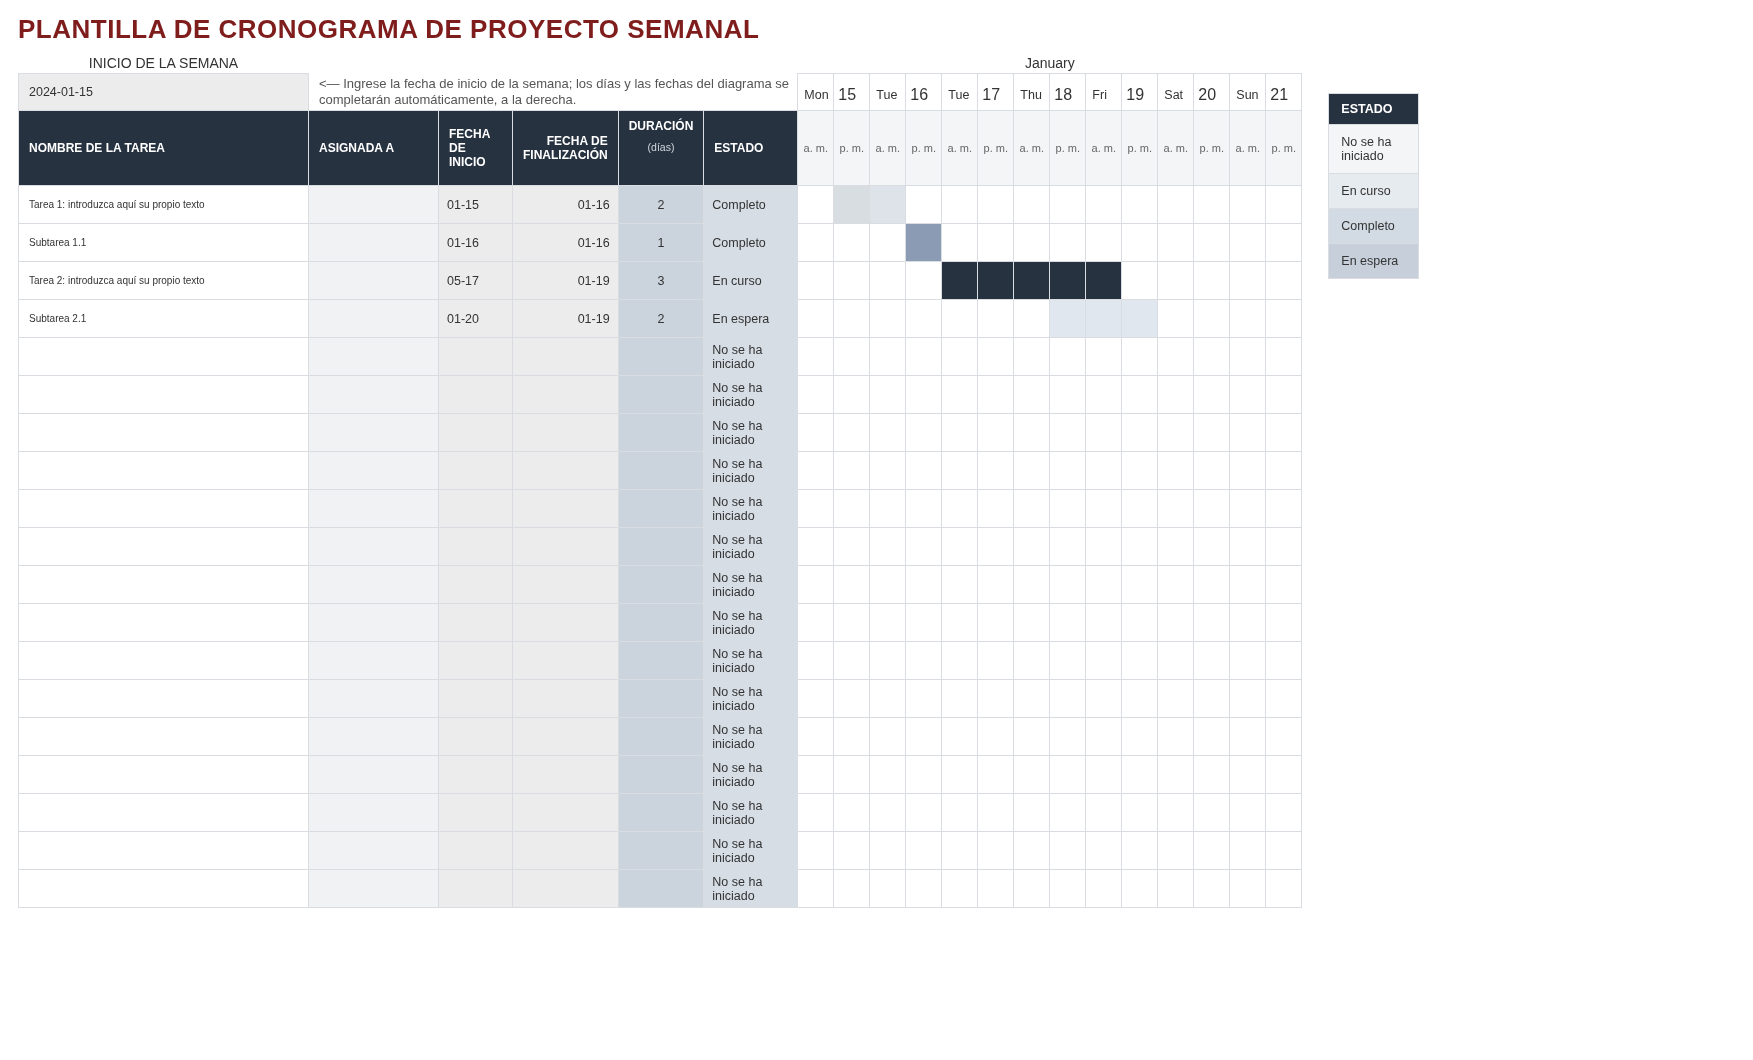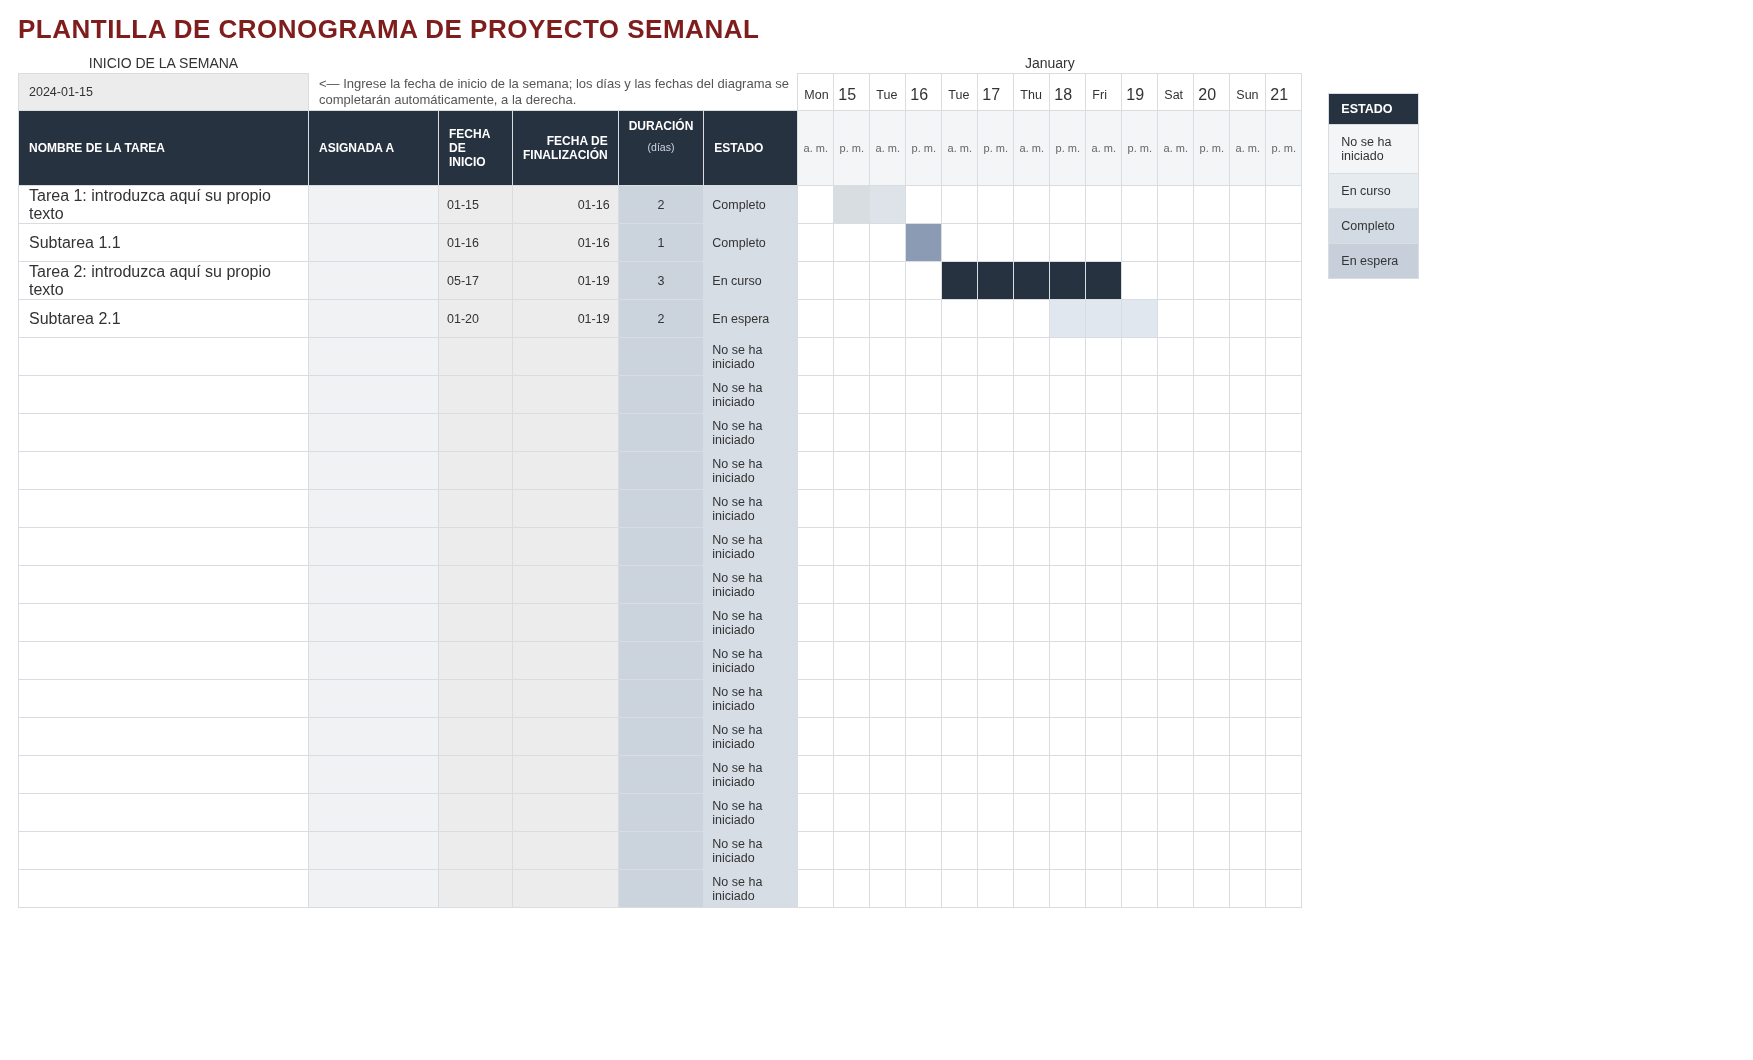--- a/index.html
+++ b/index.html
@@ -75,21 +75,21 @@
     font-weight:600;
     padding:8px 10px;
     height:44px;
     vertical-align:middle;
   }
   .hdr.sub { font-weight:400; font-size:10.5px; display:block; color:#cfd6df;}
   .hdr.center{ text-align:center;}
 
   
   .row td { height:38px; }
-  .c-task-cell { padding:0 10px; font-size:16px; background:#fff; }
+  .c-task-cell { padding:0 10px; font-size:10px; background:#fff; }
   .c-assign-cell { background:#f1f2f4; }
   .c-se-cell { background:#ececec; padding:0 8px; font-size:12.5px; }
   .c-dur-cell { background:#cbd4dd; text-align:center; font-size:12.5px; }
   .c-status-cell { background:#d6dde5; padding:0 8px; font-size:12.5px; }
   .gantt-cell { background:#fff; }
 
   .bar-light1 { background:#d8dde2; }
   .bar-light2 { background:#dde3e9; }
   .bar-steel  { background:#8a9bb3; }
   .bar-dark   { background:#273241; }

